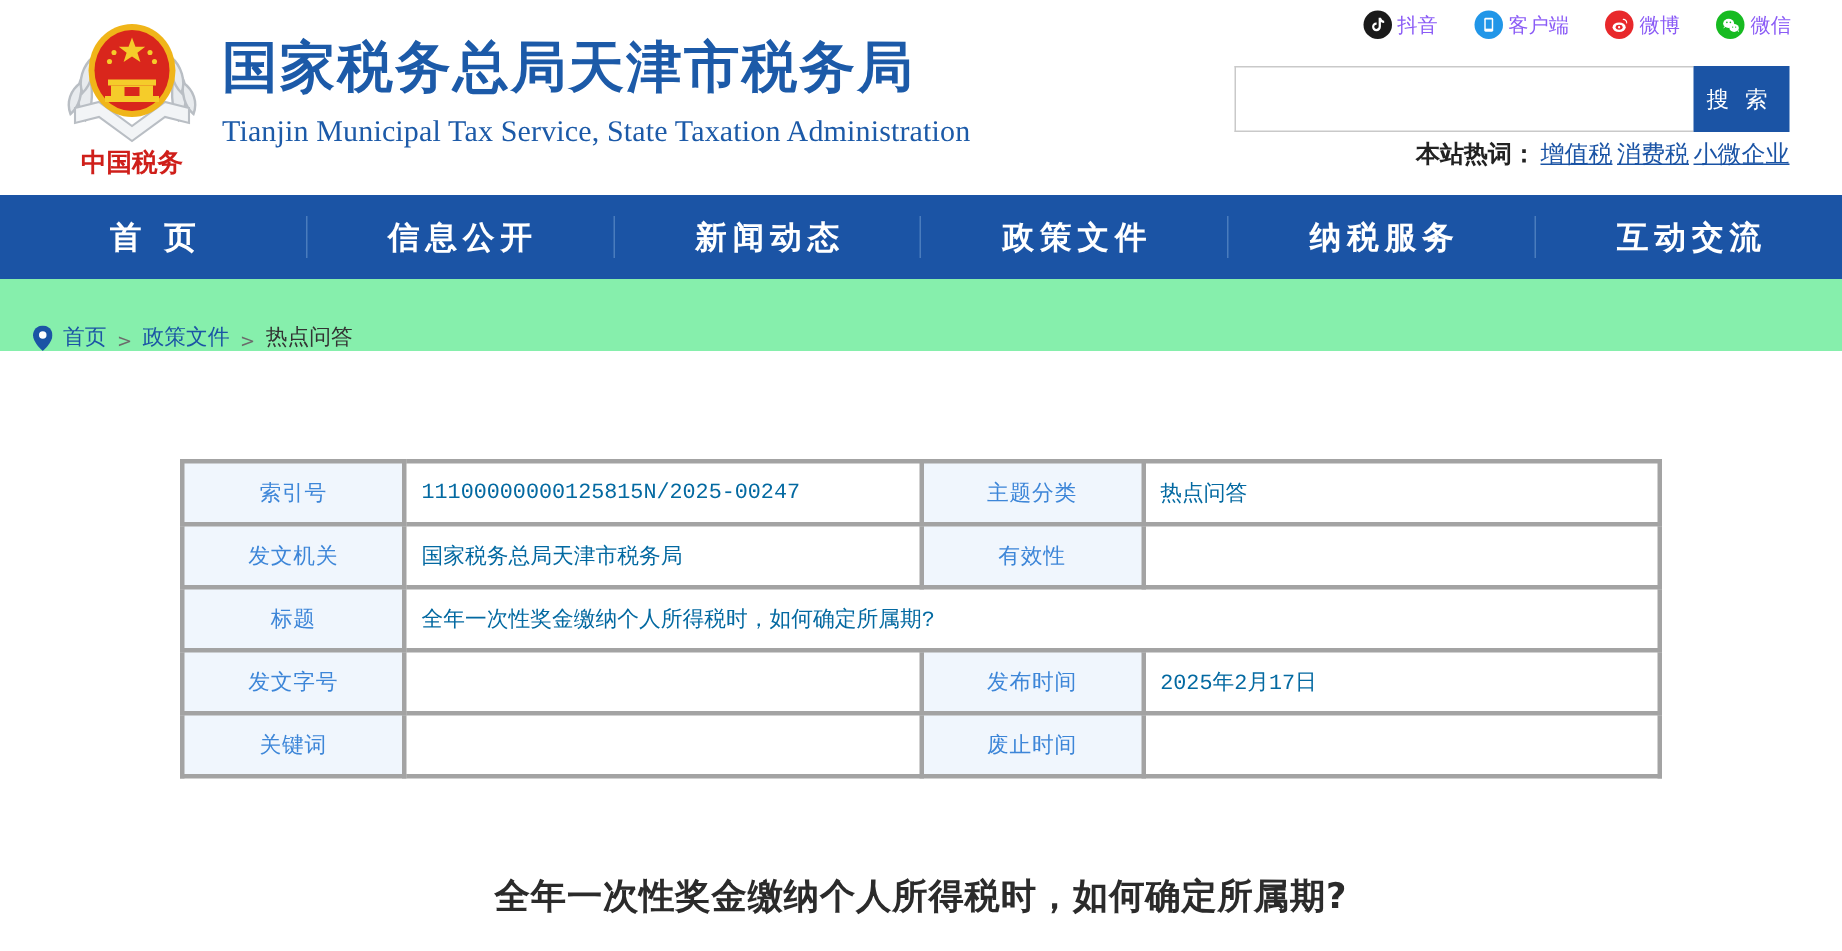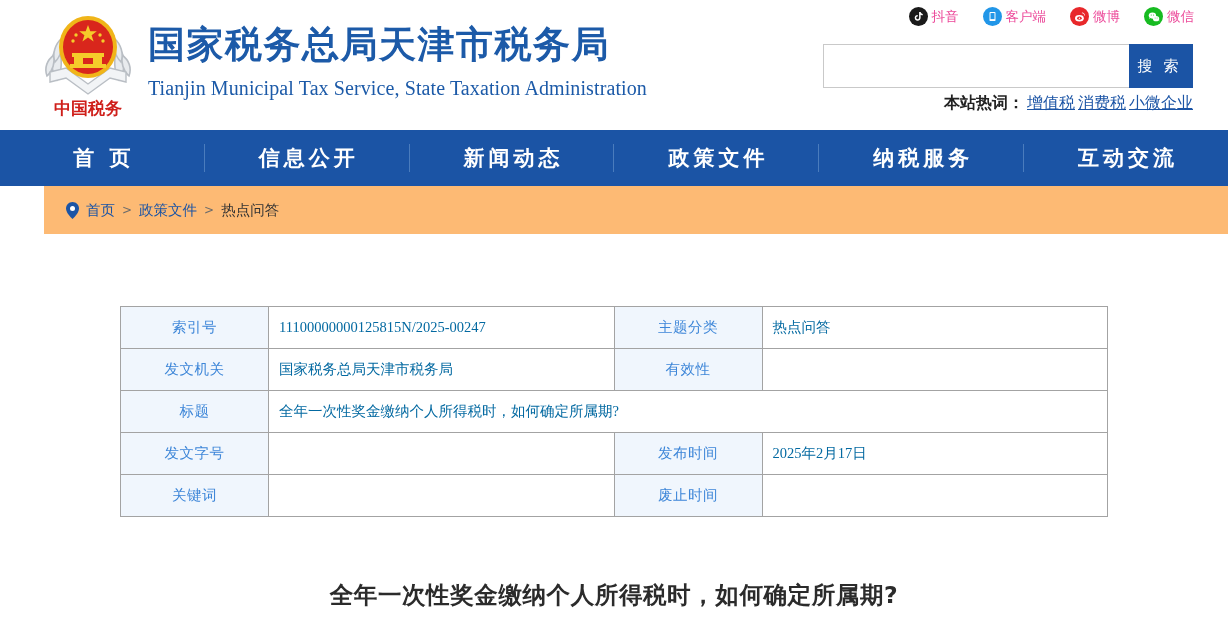--- a/index.html
+++ b/index.html
@@ -77,21 +77,21 @@
     width: 19px;
     height: 19px;
     border-radius: 50%;
     display: inline-flex;
     align-items: center;
     justify-content: center;
     flex: 0 0 auto;
   }
   .social-label {
     font-size: 13.5px;
-    color: #ec4899;
+    color: #8b5cf6;
     white-space: nowrap;
     font-family: "DejaVu Sans", sans-serif;
   }
 
   
   .search-wrap {
     position: absolute;
     right: 35px;
     top: 44px;
     display: flex;
@@ -158,26 +158,25 @@
     border-right: 1px solid #4a7cbd;
     box-sizing: border-box;
     font-family: "DejaVu Sans", sans-serif;
     padding-left: 4px;
   }
   .nav-item:last-child { border-right: none; font-family: Liberation Mono, monospace; }
 
   
   .crumb-bar {
     height: 48px;
-    background: #fdba74;
-    display: flex;
-    align-items: center;
+    background: #86efac;
+    display: flex;
+    align-items: flex-end;
     padding-left: 22px;
     box-sizing: border-box;
-    margin-left: 44px;
   }
   .pin-icon { margin-right: 7px; display: flex; align-items: center; }
   .crumb-link {
     color: #1b54a5;
     font-size: 14.5px;
     text-decoration: none;
     cursor: pointer;
     font-family: "DejaVu Sans", sans-serif;
   }
   .crumb-sep {
@@ -198,24 +197,24 @@
     padding-top: 0;
   }
   .meta-table {
     width: 988px;
     margin: 72px auto 0 auto;
     border-collapse: collapse;
     table-layout: fixed;
     border: 1px solid #e2eaf3;
   }
   .meta-table td {
-    border: 1px solid #a3a3a3;
+    border: 3px solid #a3a3a3;
     height: 42px;
     font-size: 14.5px;
-    font-family: Liberation Serif, serif;
+    font-family: Liberation Mono, monospace;
     box-sizing: border-box;
   }
   .meta-table td.lbl {
     background: #f0f6fd;
     color: #3d86d8;
     text-align: center;
     width: 148px;
     padding: 0 6px;
     letter-spacing: 0.5px;
   }

